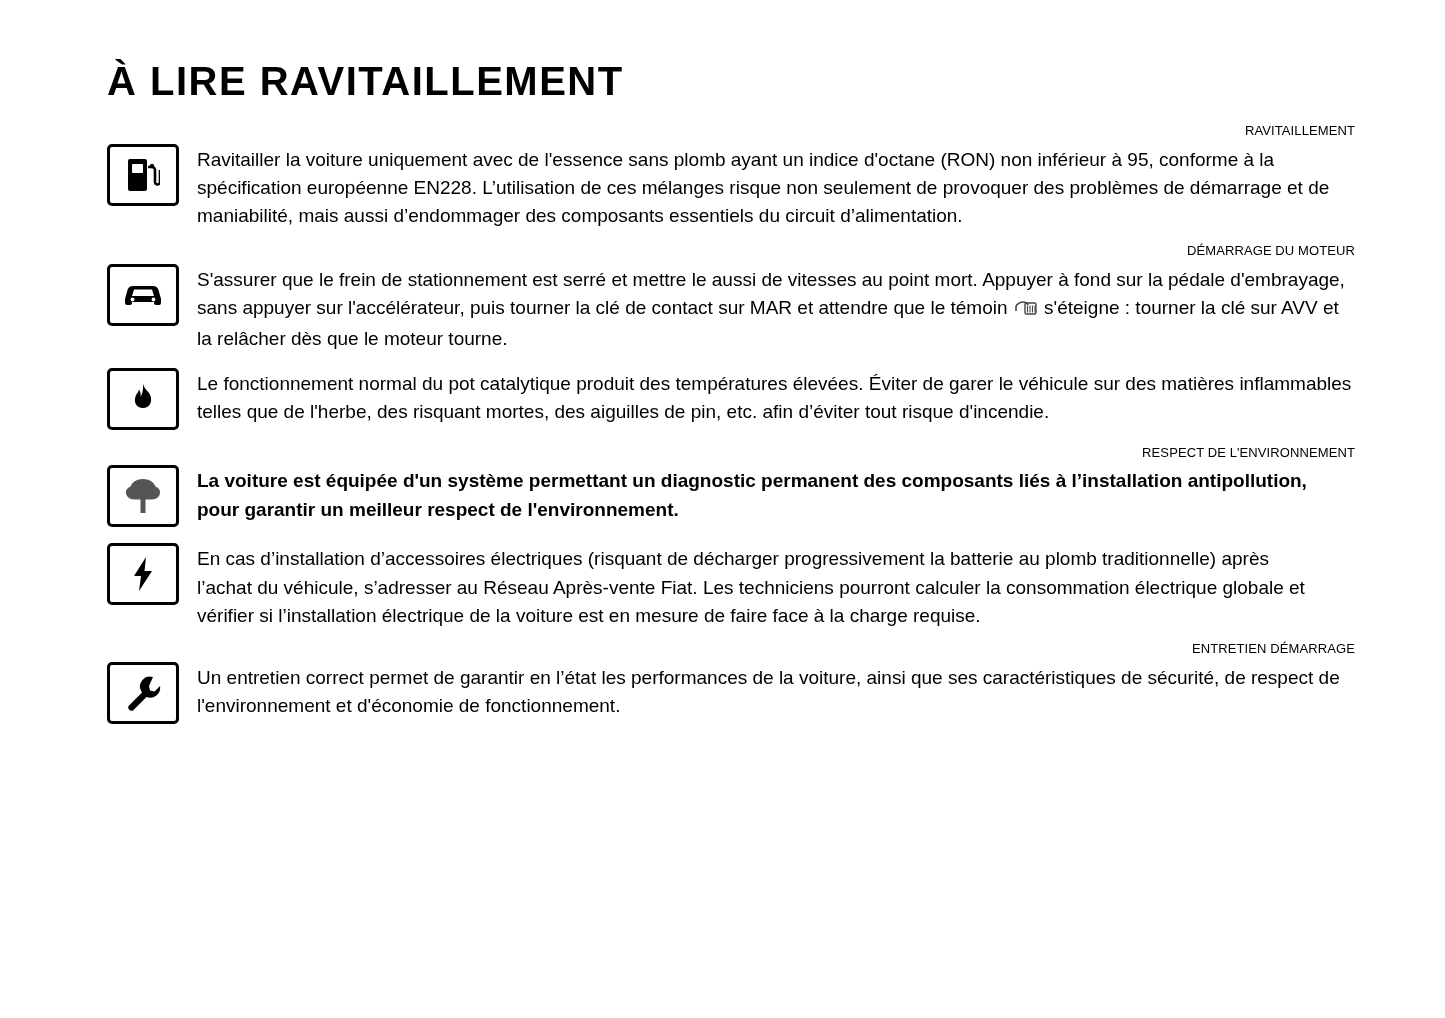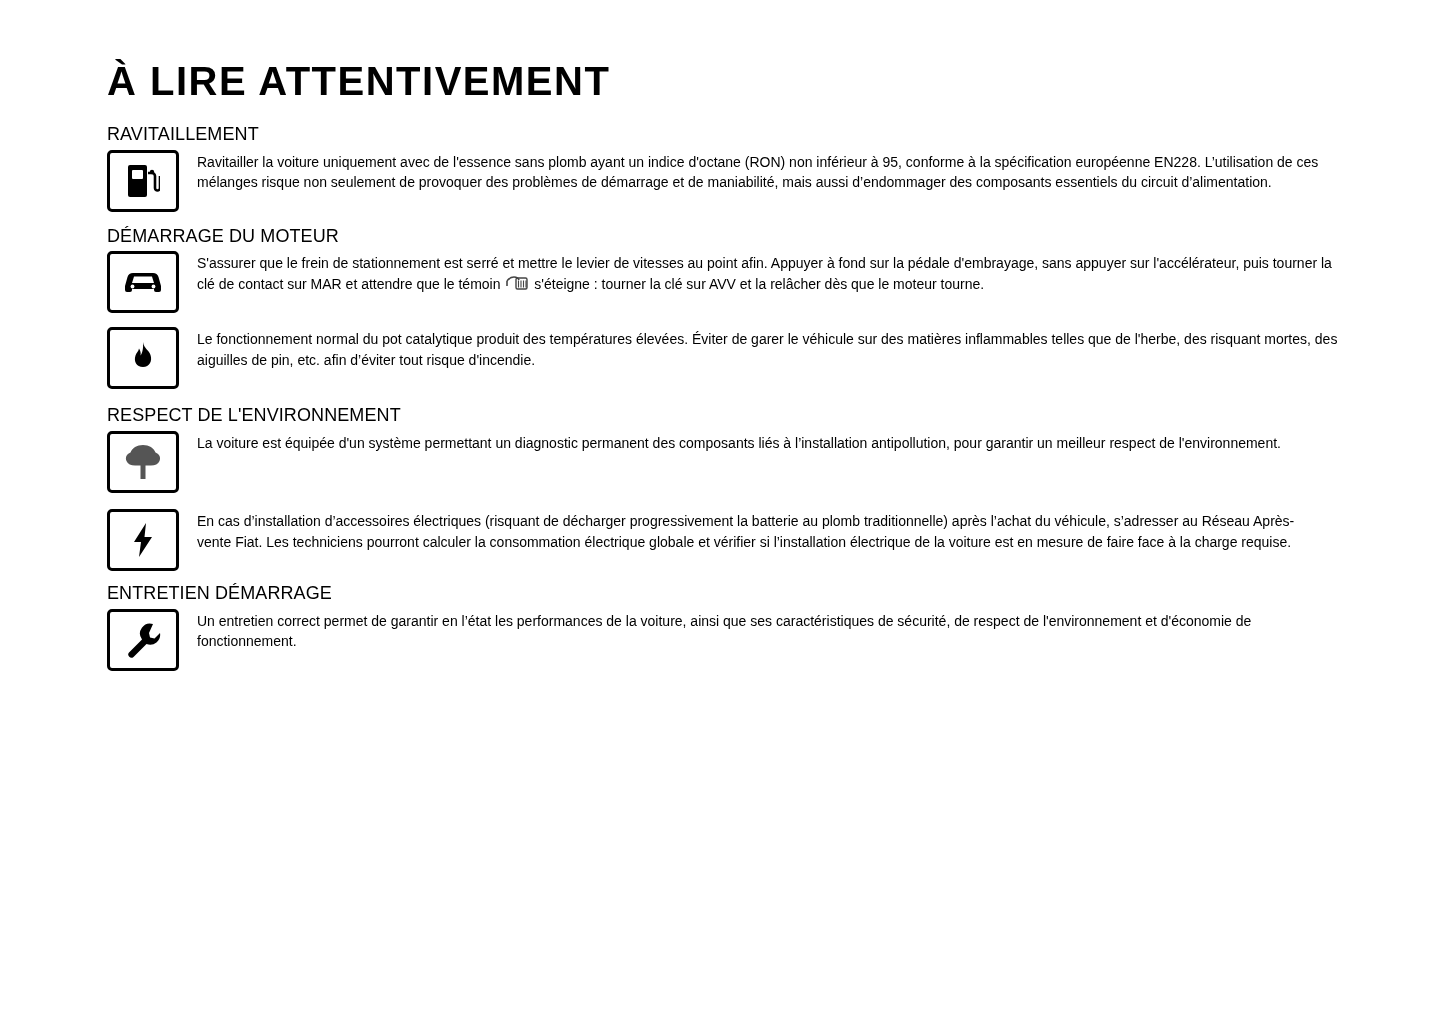--- a/index.html
+++ b/index.html
@@ -25,25 +25,26 @@
     font-size: 40px;
     font-weight: bold;
     letter-spacing: 1.5px;
     margin: 0 0 22px 0;
     line-height: 1.05;
   }
   .section {
     margin-bottom: 10px;
   }
   .section-heading {
-    font-size: 18px;
+    font-size: 13px;
     font-weight: normal;
     margin: 0 0 5px 0;
     line-height: 1.15;
     letter-spacing: 0.1px;
+    text-align: right;
   }
   .section-body {
     display: flex;
     align-items: flex-start;
   }
   .icon-box {
     flex: 0 0 auto;
     width: 72px;
     height: 62px;
     border: 3px solid #000;
@@ -52,52 +53,52 @@
     display: flex;
     align-items: center;
     justify-content: center;
     box-sizing: border-box;
   }
   .icon-box svg {
     display: block;
   }
   .section-text {
     flex: 1 1 auto;
-    font-size: 14px;
+    font-size: 19px;
     line-height: 1.48;
     padding-top: 2px;
   }
   .section-text p {
     margin: 0;
   }
   .inline-icon {
     display: inline-block;
     vertical-align: -3px;
     margin: 0 1px;
   }
   
   .s-ravitaillement .section-text { max-width: 1162px; }
   .s-demarrage .section-text { max-width: 1152px; }
   .s-stationnement .section-text { max-width: 1160px; }
-  .s-environnement .section-text { max-width: 1155px; }
+  .s-environnement .section-text { max-width: 1155px; font-weight: bold; }
   .s-accessoires .section-text { max-width: 1130px; }
   .s-entretien .section-text { max-width: 1155px; }
 
   .s-ravitaillement { margin-bottom: 14px; }
   .s-demarrage { margin-bottom: 14px; }
   .s-stationnement { margin-bottom: 16px; }
   .s-environnement { margin-bottom: 16px; }
   .s-accessoires { margin-bottom: 12px; }
 </style>
 </head>
 <body>
 
 <div class="page">
 
-  <h1 class="page-title">À LIRE ATTENTIVEMENT</h1>
+  <h1 class="page-title">À LIRE RAVITAILLEMENT</h1>
 
   <div class="section s-ravitaillement">
     <h2 class="section-heading">RAVITAILLEMENT</h2>
     <div class="section-body">
       <div class="icon-box">
         <svg width="34" height="38" viewBox="0 0 34 38" aria-hidden="true">
           <rect x="2" y="3" width="19" height="32" rx="2" fill="#000"></rect>
           <rect x="6" y="8" width="11" height="9" rx="1" fill="#fff"></rect>
           <path d="M22 11 h4 a3 3 0 0 1 3 3 v12 a2.5 2.5 0 0 0 2.5 2.5 A2.5 2.5 0 0 0 34 26 V14" stroke="#000" stroke-width="2.6" fill="none"></path>
           <circle cx="26" cy="10" r="2.2" fill="#000"></circle>
@@ -114,21 +115,21 @@
     <div class="section-body">
       <div class="icon-box">
         <svg width="44" height="30" viewBox="0 0 44 30" aria-hidden="true">
           <path d="M4 19 L6.5 10 C7.3 7.4 9.2 6 12 6 h20 c2.8 0 4.7 1.4 5.5 4 L40 19 v4 a2 2 0 0 1-2 2 h-3 a2 2 0 0 1-2-2 v-1 H11 v1 a2 2 0 0 1-2 2 H6 a2 2 0 0 1-2-2 z" fill="#000"></path>
           <path d="M11 16 L13 9.5 h18 L33 16 z" fill="#fff"></path>
           <circle cx="11.5" cy="19.5" r="1.9" fill="#fff"></circle>
           <circle cx="32.5" cy="19.5" r="1.9" fill="#fff"></circle>
         </svg>
       </div>
       <div class="section-text">
-        <p><span>S'assurer que le frein de stationnement est serré et mettre le levier de vitesses au point afin. Appuyer à fond sur la pédale d'embrayage, sans appuyer sur l'accélérateur, puis tourner la clé de contact sur MAR et attendre que le témoin </span><span class="inline-icon"><svg width="24" height="17" viewBox="0 0 24 17" aria-hidden="true">
+        <p><span>S'assurer que le frein de stationnement est serré et mettre le aussi de vitesses au point mort. Appuyer à fond sur la pédale d'embrayage, sans appuyer sur l'accélérateur, puis tourner la clé de contact sur MAR et attendre que le témoin </span><span class="inline-icon"><svg width="24" height="17" viewBox="0 0 24 17" aria-hidden="true">
                 <path d="M2 6 q3-4 7-4 q4 0 5 3" stroke="#444" stroke-width="1.6" fill="none"></path>
                 <rect x="11" y="3" width="11" height="11" rx="1.5" stroke="#444" stroke-width="1.4" fill="none"></rect>
                 <path d="M13.5 5.5 v7 M16 5.5 v7 M18.5 5.5 v7 M21 5.5 v7" stroke="#444" stroke-width="1.1"></path>
                 <path d="M2 6 v5" stroke="#444" stroke-width="1.6"></path>
               </svg></span><span> s'éteigne : tourner la clé sur AVV et la relâcher dès que le moteur tourne.</span></p>
       </div>
     </div>
   </div>
 
   <div class="section s-stationnement">

